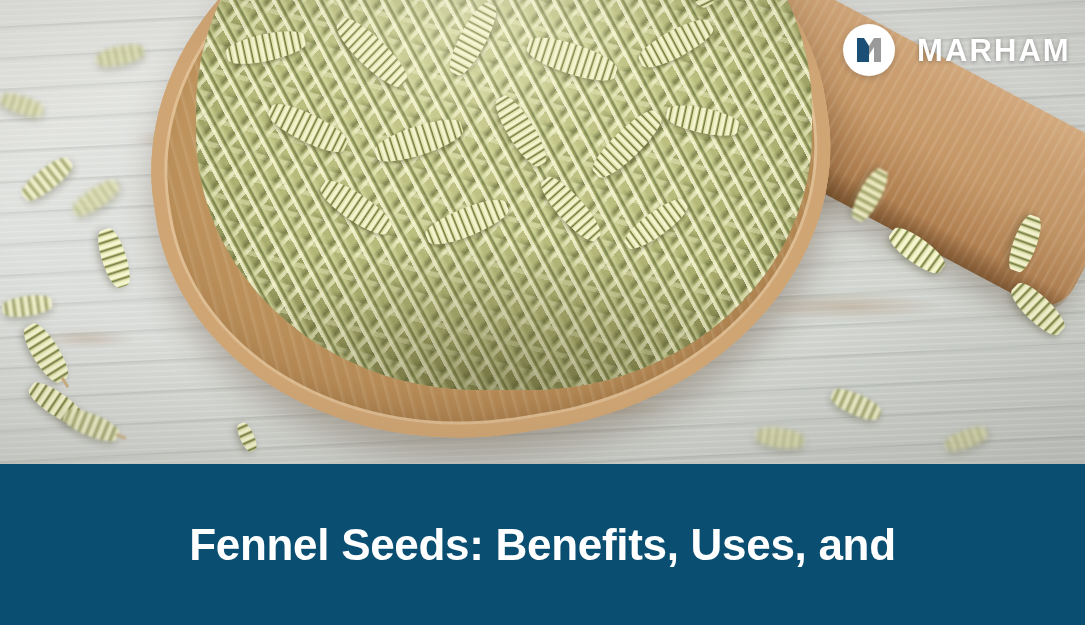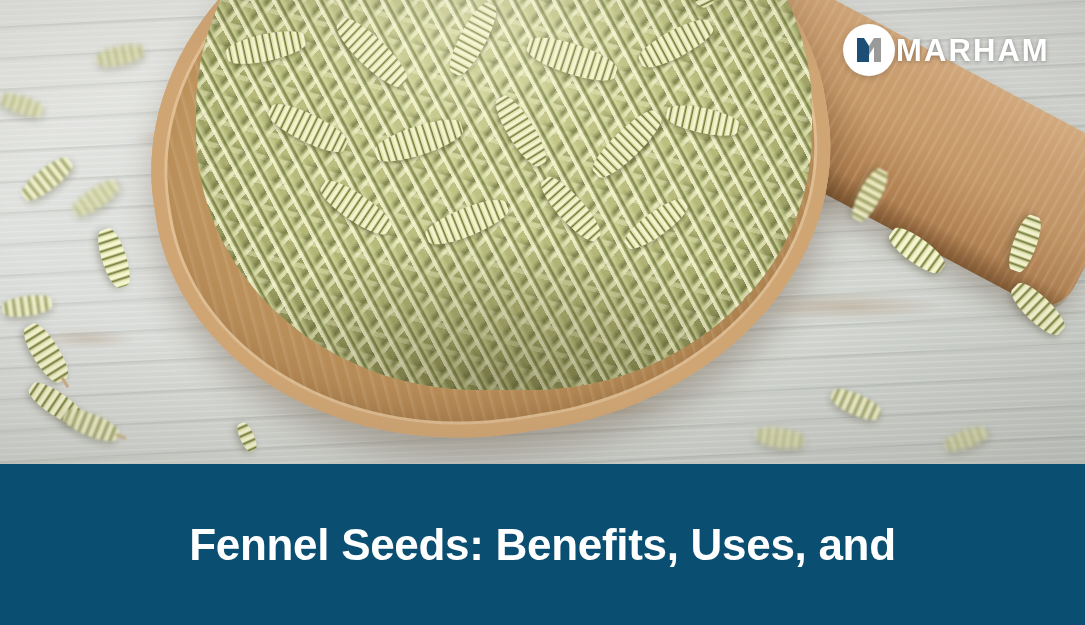--- a/index.html
+++ b/index.html
@@ -189,21 +189,21 @@
     background:#cdb184;
     border-radius:2px;
   }
 
   
   .logo{
     position:absolute;
     left:843px; top:24px;
     display:flex;
     align-items:center;
-    gap:1px;
+    gap:22px;
     z-index:6;
   }
   .logo-mark{
     width:52px;height:52px;
     border-radius:50%;
     background:#ffffff;
     display:flex;align-items:center;justify-content:center;
     box-shadow:0 2px 6px rgba(0,0,0,.18);
   }
   .logo-text{

